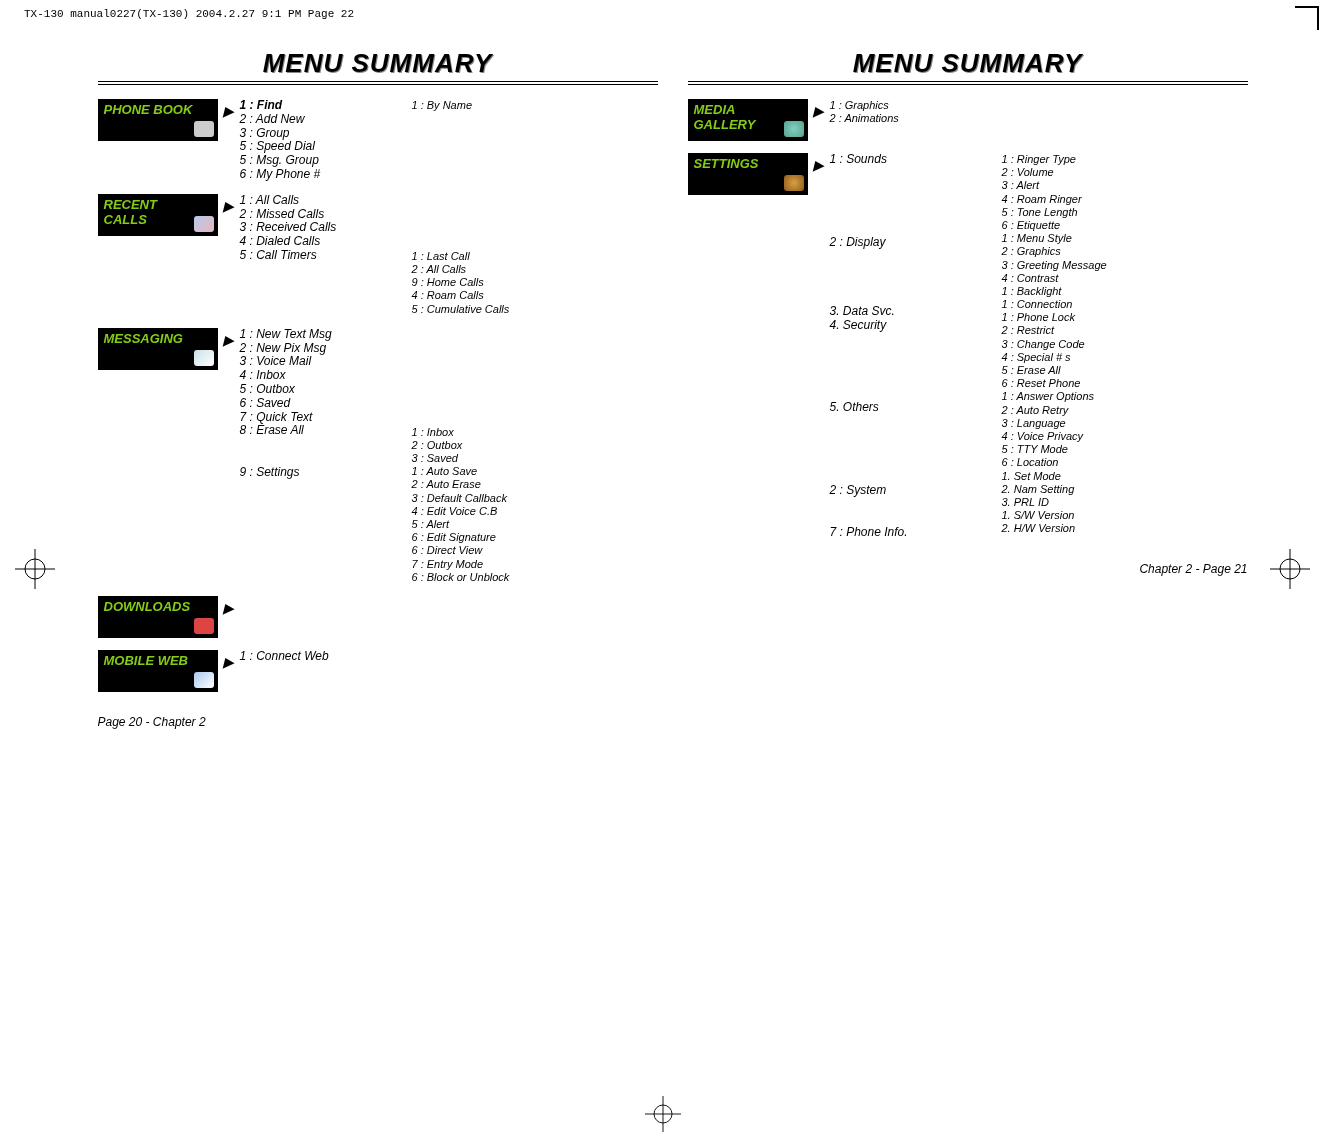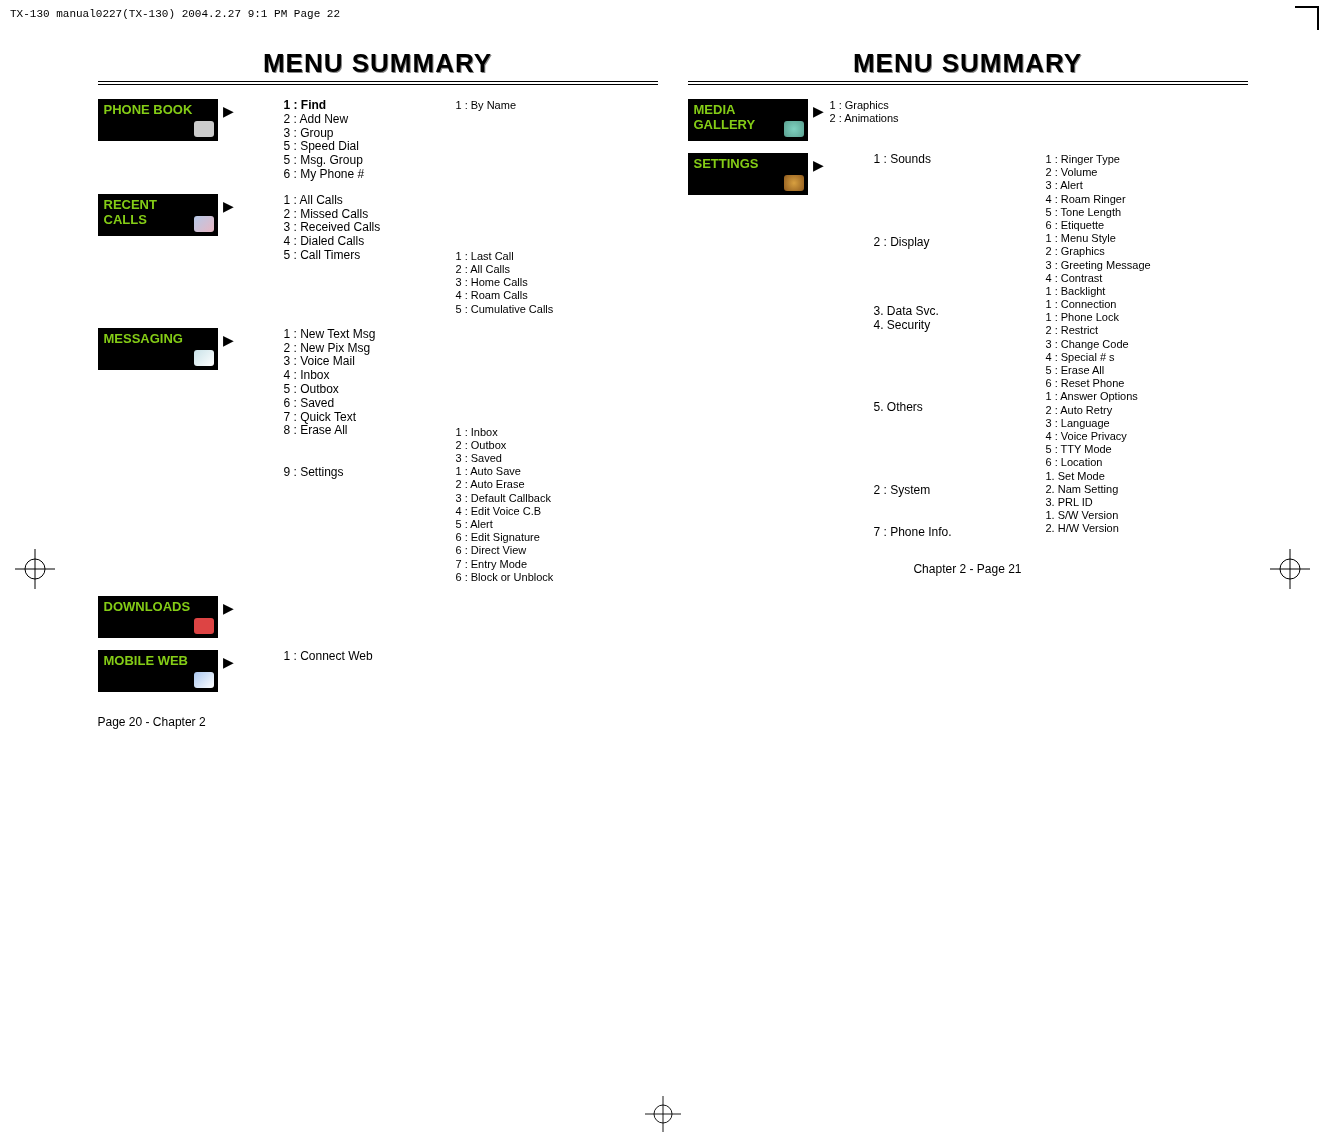--- a/index.html
+++ b/index.html
@@ -4,21 +4,21 @@
 <style>
   body {
     margin: 0;
     padding: 0;
     background: #fff;
     font-family: Arial, Helvetica, sans-serif;
   }
   .code-header {
     font-family: "Courier New", monospace;
     font-size: 11px;
-    padding: 8px 10px;
+    padding: 8px 24px;
     color: #000;
   }
   .corner-mark {
     position: fixed;
     top: 6px;
     right: 6px;
     width: 22px;
     height: 22px;
     border-top: 2px solid #000;
     border-right: 2px solid #000;
@@ -43,20 +43,21 @@
   }
   .pages {
     display: flex;
     justify-content: center;
     padding: 20px 40px 60px 60px;
     gap: 30px;
   }
   .page {
     width: 560px;
     position: relative;
+    font-style: italic;
   }
   .page-title {
     font-family: Arial, Helvetica, sans-serif;
     font-weight: bold;
     font-size: 26px;
     letter-spacing: 1px;
     text-align: center;
     color: #000;
     text-shadow: 1px 1px 0 #888;
     border-bottom: 4px double #000;
@@ -111,36 +112,35 @@
     font-size: 14px;
   }
   .columns {
     flex: 1;
     display: flex;
     gap: 22px;
   }
   .col-main {
     width: 150px;
     flex: 0 0 150px;
-    margin-left: 44px;
   }
   .col-main .item { white-space: nowrap; }
   .col-main .bold { font-weight: bold; }
   .col-sub {
     flex: 1;
     font-size: 11px;
     line-height: 1.2;
   }
   .spacer-4  { height: 56px; }
   .spacer-7  { height: 98px; }
   .footer {
     font-size: 12px;
     margin-top: 24px;
   }
-  .footer-right { text-align: center; }
+  .footer-right { text-align: right; }
 </style>
 </head>
 <body>
 
 <div class="code-header">TX-130 manual0227(TX-130)  2004.2.27  9:1 PM  Page 22</div>
 <div class="corner-mark"></div>
 
 <div class="reg-mark-left">
   <svg viewBox="0 0 40 40">
       <circle cx="20" cy="20" r="10" fill="none" stroke="#000" stroke-width="1"></circle>
@@ -206,21 +206,21 @@
             <div class="item">1 : All Calls</div>
             <div class="item">2 : Missed Calls</div>
             <div class="item">3 : Received Calls</div>
             <div class="item">4 : Dialed Calls</div>
             <div class="item">5 : Call Timers</div>
           </div>
           <div class="col-sub">
             <div class="spacer-4"></div>
             <div>1 : Last Call</div>
             <div>2 : All Calls</div>
-            <div>3 : Home Calls</div>
+            <div>9 : Home Calls</div>
             <div>4 : Roam Calls</div>
             <div>5 : Cumulative Calls</div>
           </div>
         </div>
       </div>
 
       <div class="section">
         <div class="box-wrap">
           <div class="box">
             <span class="box-label">MESSAGING</span>

